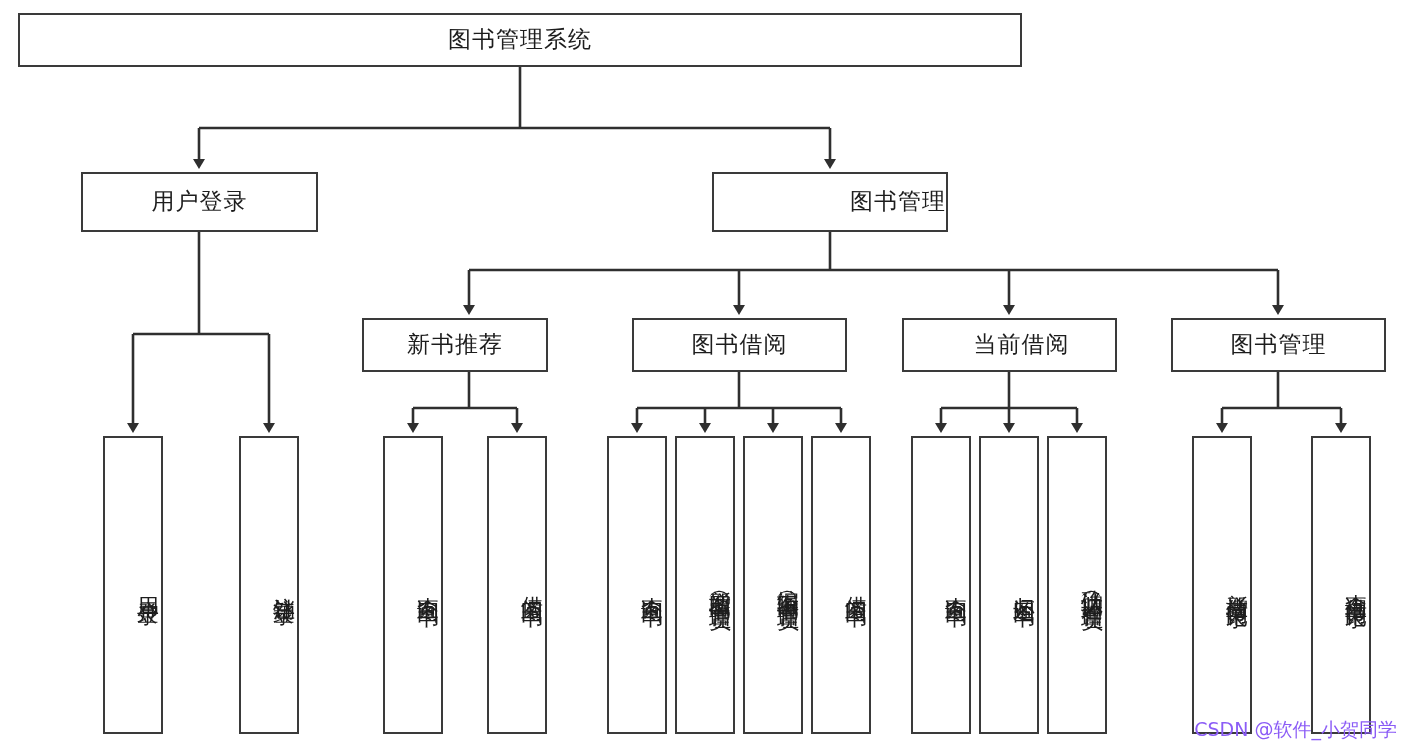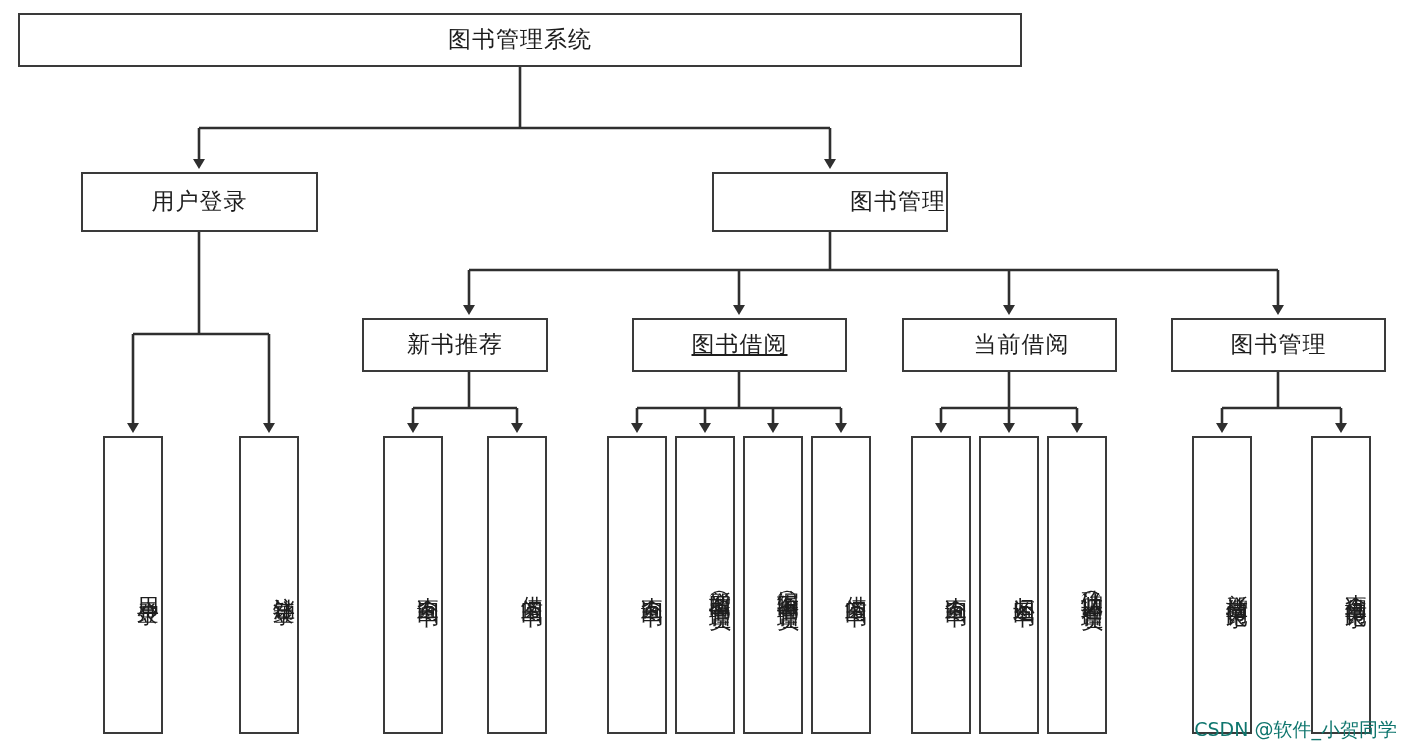--- a/index.html
+++ b/index.html
@@ -55,21 +55,21 @@
     text-orientation:upright;
     display:block;
     white-space:normal;
     max-height:100%;
   }
   .watermark{
     position:absolute;
     right:8px;
     bottom:4px;
     font-size:19px;
-    color:#0f766e;
+    color:#8b5cf6;
     white-space:nowrap;
     z-index:3;
     font-family:"DejaVu Sans","Liberation Sans",sans-serif;
   }
 </style>
 </head>
 <body>
 
 <div id="canvas">
 
@@ -130,21 +130,21 @@
   <div class="node h" style="left:81px; top:172px; width:237px; height:60px;">
     <span>用户登录</span>
   </div>
   <div class="node h" style="left:712px; top:172px; width:236px; height:60px;justify-content:flex-end;">
     <span>图书管理</span>
   </div>
 
   <div class="node h" style="left:362px; top:318px; width:186px; height:54px;">
     <span>新书推荐</span>
   </div>
-  <div class="node h" style="left:632px; top:318px; width:215px; height:54px;text-decoration:underline;">
+  <div class="node h" style="left:632px; top:318px; width:215px; height:54px;">
     <span>图书借阅</span>
   </div>
   <div class="node h" style="left:902px; top:318px; width:215px; height:54px;padding-left:24px;">
     <span>当前借阅</span>
   </div>
   <div class="node h" style="left:1171px; top:318px; width:215px; height:54px;">
     <span>图书管理</span>
   </div>
 
   <div class="node v" style="left:103px; top:436px; width:60px; height:298px;">

